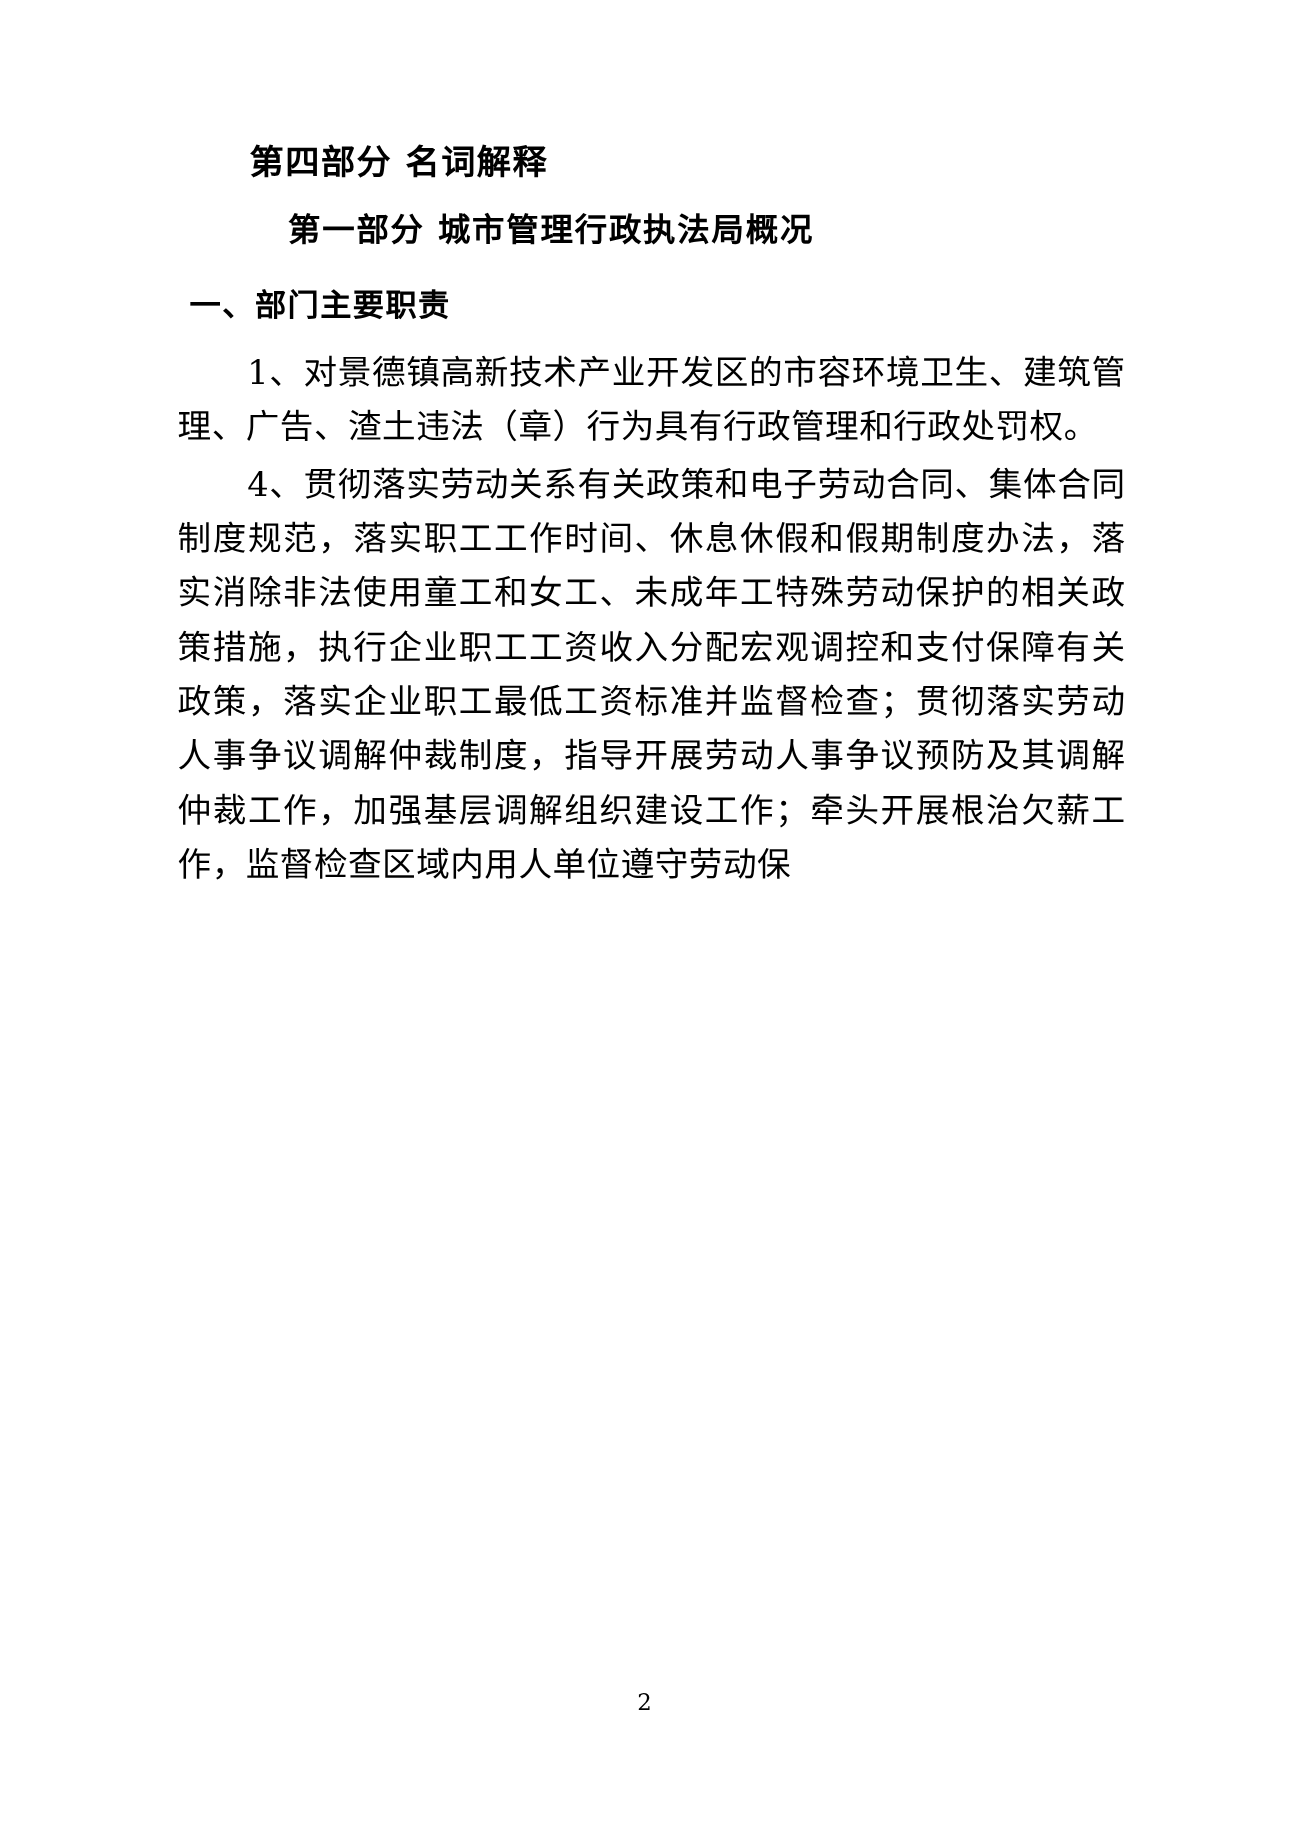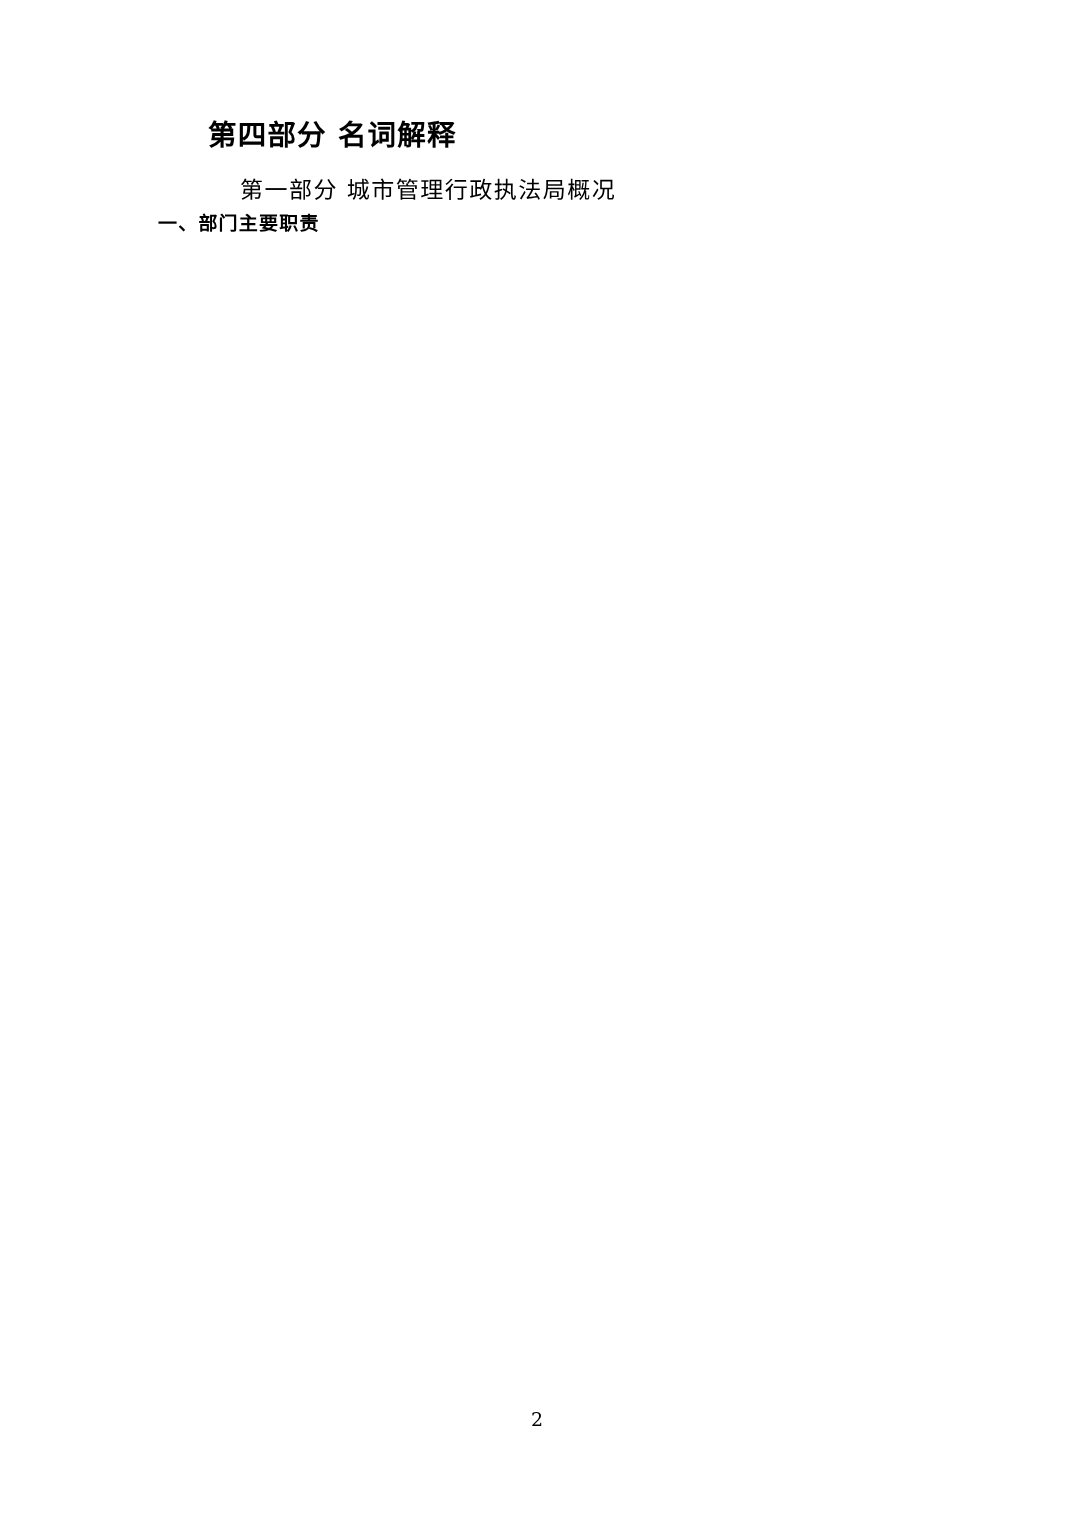--- a/index.html
+++ b/index.html
@@ -30,28 +30,28 @@
     width: 790px;
   }
   .line-heading-1 {
     font-size: 28.5px;
     font-weight: 700;
     letter-spacing: 1.2px;
     margin: 0 0 22px 60px;
     line-height: 1.25;
   }
   .line-heading-2 {
-    font-size: 23px;
-    font-weight: 400;
+    font-size: 27px;
+    font-weight: 700;
     letter-spacing: 1.5px;
-    margin: 0 0 8px 92px;
+    margin: 0 0 30px 92px;
     line-height: 1.25;
   }
   .line-heading-3 {
-    font-size: 19px;
+    font-size: 26px;
     font-weight: 700;
     letter-spacing: 1.2px;
     margin: 0 0 16px 10px;
     line-height: 1.25;
   }
   p.body-para {
     font-size: 28px;
     line-height: 1.62;
     margin: 0 0 2px 0;
     text-indent: 58px;
@@ -77,20 +77,22 @@
 <div class="page">
   <div class="content">
 
     <div class="line-heading-1">第四部分  名词解释</div>
 
     <div class="line-heading-2">第一部分    城市管理行政执法局概况</div>
 
     <div class="line-heading-3">一、部门主要职责</div>
 
 
+    <p class="body-para">1、对景德镇高新技术产业开发区的市容环境卫生、建筑管理、广告、渣土违法（章）行为具有行政管理和行政处罚权。</p>
 
 
 
+    <p class="body-para">4、贯彻落实劳动关系有关政策和电子劳动合同、集体合同制度规范，落实职工工作时间、休息休假和假期制度办法，落实消除非法使用童工和女工、未成年工特殊劳动保护的相关政策措施，执行企业职工工资收入分配宏观调控和支付保障有关政策，落实企业职工最低工资标准并监督检查；贯彻落实劳动人事争议调解仲裁制度，指导开展劳动人事争议预防及其调解仲裁工作，加强基层调解组织建设工作；牵头开展根治欠薪工作，监督检查区域内用人单位遵守劳动保</p>
 
   </div>
 
   <div class="page-number">2</div>
 </div>
 
 </body></html>

